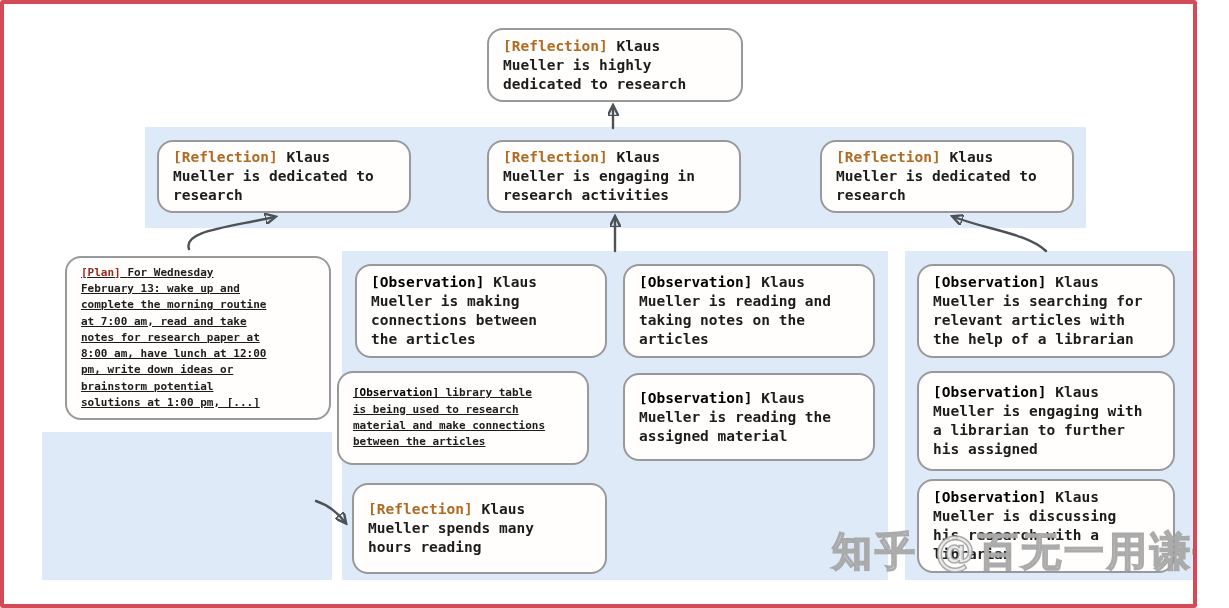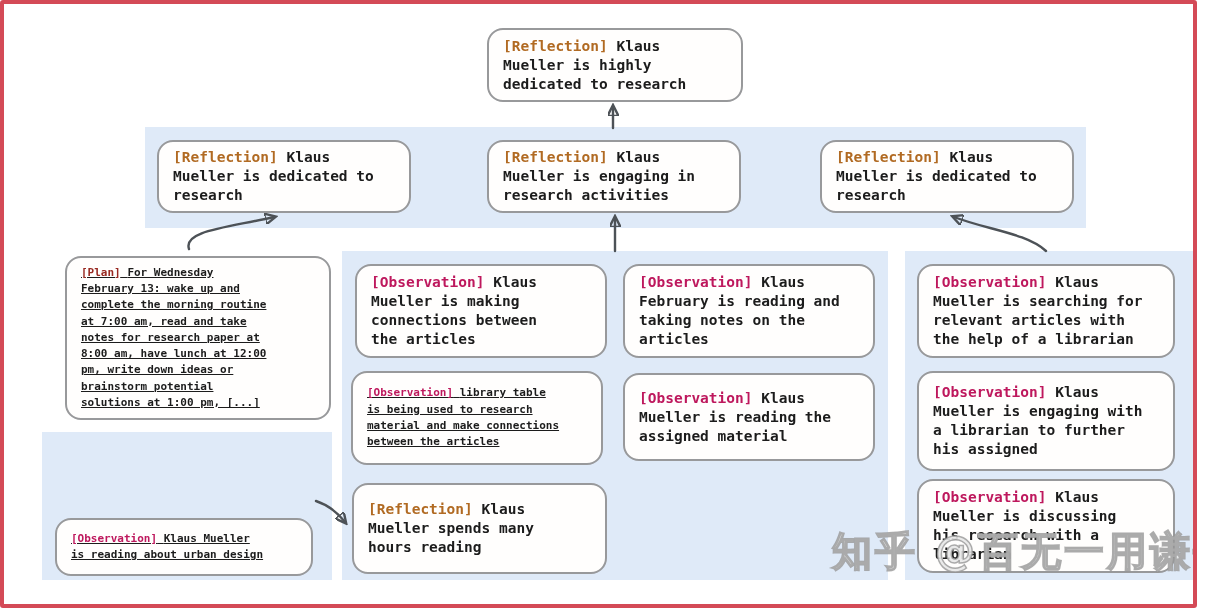--- a/index.html
+++ b/index.html
@@ -10,21 +10,21 @@
   .frame{position:absolute;inset:0;border:4px solid #d44a57;border-radius:3px;pointer-events:none;z-index:50;}
   .band{position:absolute;background:#dfeaf8;z-index:1;}
   .node{
     position:absolute;z-index:2;background:#fffefd;border:2.5px solid #98999b;border-radius:16px;
     display:flex;align-items:center;box-sizing:border-box;color:#1c1c1c;font-weight:bold;
   }
   .nt{white-space:pre-line;padding:0 14px;width:100%;}
   .n-large .nt{font-size:14.5px;line-height:19px;}
   .n-small .nt{font-size:11px;line-height:16.3px;text-decoration:underline;}
   .c-ref{color:#b16a22;}
-  .c-obs{color:#be185d;}
+  .c-obs{color:#000000;}
   .c-plan{color:#992a22;}
   .arrows{position:absolute;left:0;top:0;z-index:3;pointer-events:none;}
   .arrows path{fill:none;stroke:#4d5257;stroke-width:2.4;stroke-linecap:round;}
   .watermark{
     position:absolute;left:832px;top:524px;z-index:10;
     font-family:"DejaVu Sans","Liberation Sans",sans-serif;
     font-size:40px;font-weight:bold;letter-spacing:3px;
     color:rgba(255,255,255,0.72);
     -webkit-text-stroke:1.5px rgba(150,150,150,0.75);
     text-shadow:0 0 1px rgba(130,130,130,0.6);
@@ -68,46 +68,42 @@
 February 13: wake up and
 complete the morning routine
 at 7:00 am, read and take
 notes for research paper at
 8:00 am, have lunch at 12:00
 pm, write down ideas or
 brainstorm potential
 solutions at 1:00 pm, [...]</span></div>
     </div>
 
-  <div class="node n-small" style="left:55px;top:518px;width:258px;height:58px">
-      <div class="nt"><span class="c-obs">[Observation]</span> <span>Klaus Mueller
-is reading about urban design</span></div>
-    </div>
 
   <div class="node n-large" style="left:355px;top:264px;width:252px;height:94px">
       <div class="nt"><span class="c-obs">[Observation]</span> <span>Klaus
 Mueller is making
 connections between
 the articles</span></div>
     </div>
-  <div class="node n-small" style="left:351px;top:371px;width:252px;height:94px">
+  <div class="node n-small" style="left:337px;top:371px;width:252px;height:94px">
       <div class="nt"><span class="c-obs">[Observation]</span> <span>library table
 is being used to research
 material and make connections
 between the articles</span></div>
     </div>
   <div class="node n-large" style="left:352px;top:483px;width:255px;height:91px">
       <div class="nt"><span class="c-ref">[Reflection]</span> <span>Klaus
 Mueller spends many
 hours reading</span></div>
     </div>
 
   <div class="node n-large" style="left:623px;top:264px;width:252px;height:94px">
       <div class="nt"><span class="c-obs">[Observation]</span> <span>Klaus
-February is reading and
+Mueller is reading and
 taking notes on the
 articles</span></div>
     </div>
   <div class="node n-large" style="left:623px;top:373px;width:252px;height:88px">
       <div class="nt"><span class="c-obs">[Observation]</span> <span>Klaus
 Mueller is reading the
 assigned material</span></div>
     </div>
 
   <div class="node n-large" style="left:917px;top:264px;width:258px;height:94px">

